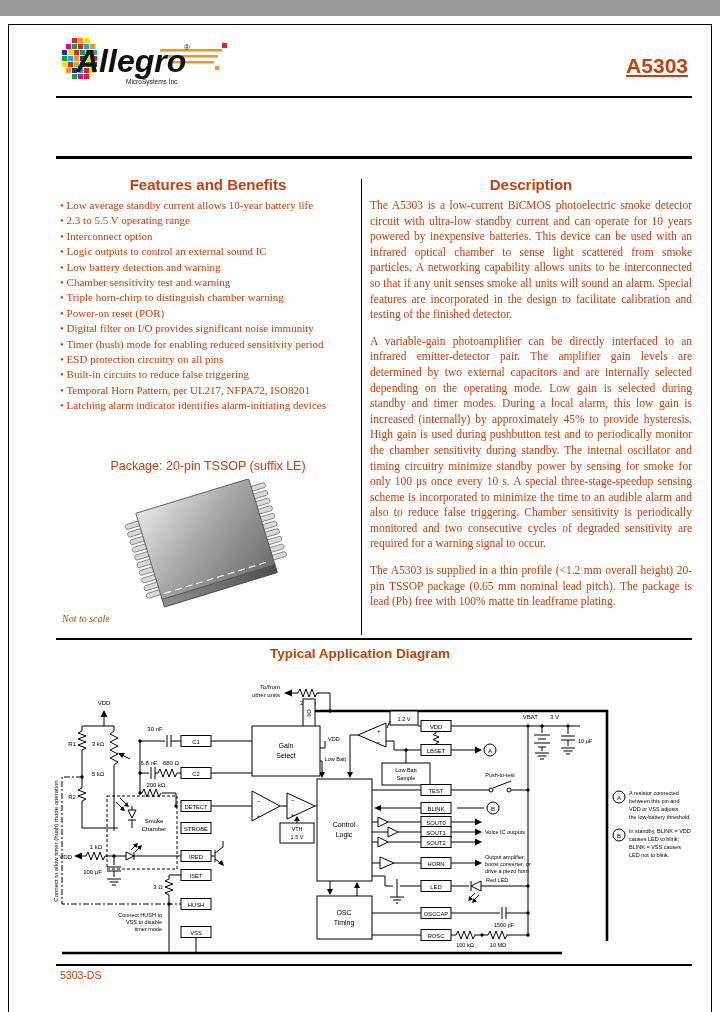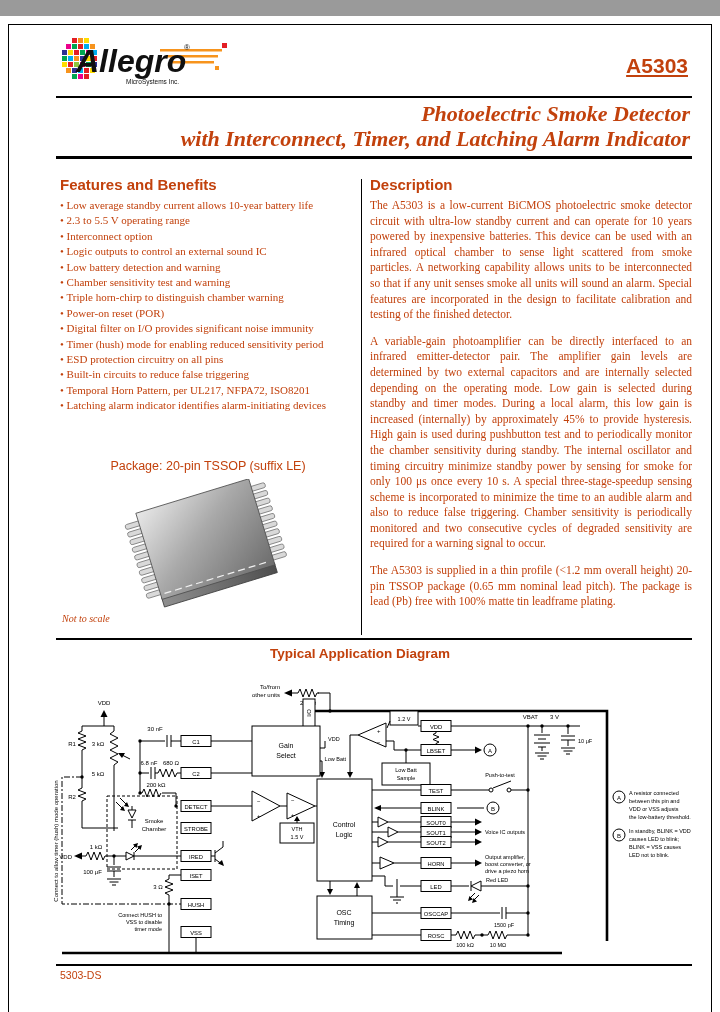--- a/index.html
+++ b/index.html
@@ -9,21 +9,21 @@
   .hr{position:absolute;left:56px;right:28px;background:#000;}
   .part-number{position:absolute;top:38px;right:32px;font-family:"Liberation Sans",sans-serif;
                font-weight:bold;font-size:21px;text-decoration:underline;}
   .logo{position:absolute;left:62px;top:20px;}
   .title{position:absolute;left:56px;right:30px;top:85px;text-align:right;
          font-family:"Liberation Serif",serif;font-style:italic;font-weight:bold;
          font-size:22px;line-height:25px;}
   .col-left{position:absolute;left:60px;top:160px;width:296px;}
   .col-right{position:absolute;left:370px;top:160px;width:322px;}
   .vdiv{position:absolute;left:361px;top:163px;width:1px;height:456px;background:#000;}
-  h2{font-family:"Liberation Sans",sans-serif;font-size:15px;margin:0 0 5px 0;}
+  h2{font-family:"Liberation Sans",sans-serif;font-size:15px;margin:0 0 5px 0;text-align:center;}
   ul.features{list-style:none;margin:0;padding:0;font-size:11px;line-height:15.4px;}
   ul.features li{padding-left:10px;text-indent:-10px;}
   ul.features li::before{content:"• ";}
   .col-right p{margin:0 0 11px 0;font-size:11.5px;line-height:15.6px;text-align:justify;}
   .package-block{position:absolute;left:60px;top:443px;width:296px;text-align:center;}
   .package-block .ph{font-family:"Liberation Sans",sans-serif;font-weight:normal;font-size:12.5px;}
   .not-to-scale{position:absolute;left:62px;top:597px;font-style:italic;font-size:10px;}
   .diagram-title{position:absolute;left:0;top:630px;width:720px;text-align:center;
                  font-family:"Liberation Sans",sans-serif;font-weight:bold;font-size:13.5px;}
   .diagram{position:absolute;left:52px;top:655px;}
@@ -92,24 +92,20 @@
       <text x="14" y="36" font-family="Liberation Serif, serif" font-style="italic" font-weight="bold" font-size="32" fill="#101010">Allegro</text>
       <text x="122" y="14" font-size="8" fill="#101010">®</text>
       <text x="64" y="48" font-size="6.5" fill="#101010">MicroSystems Inc.</text>
     </svg>
   </div>
 
   <div class="part-number">A5303</div>
 
   <div class="hr" style="top:80px;height:2px;"></div>
 
-  <div class="title">
-    <div>Photoelectric Smoke Detector</div>
-    <div>with Interconnect, Timer, and Latching Alarm Indicator</div>
-  </div>
 
   <div class="hr" style="top:140px;height:3px;"></div>
 
   <div class="col-left">
     <h2>Features and Benefits</h2>
     <ul class="features">
         <li>Low average standby current allows 10-year battery life</li>
         <li>2.3 to 5.5 V operating range</li>
         <li>Interconnect option</li>
         <li>Logic outputs to control an external sound IC</li>

